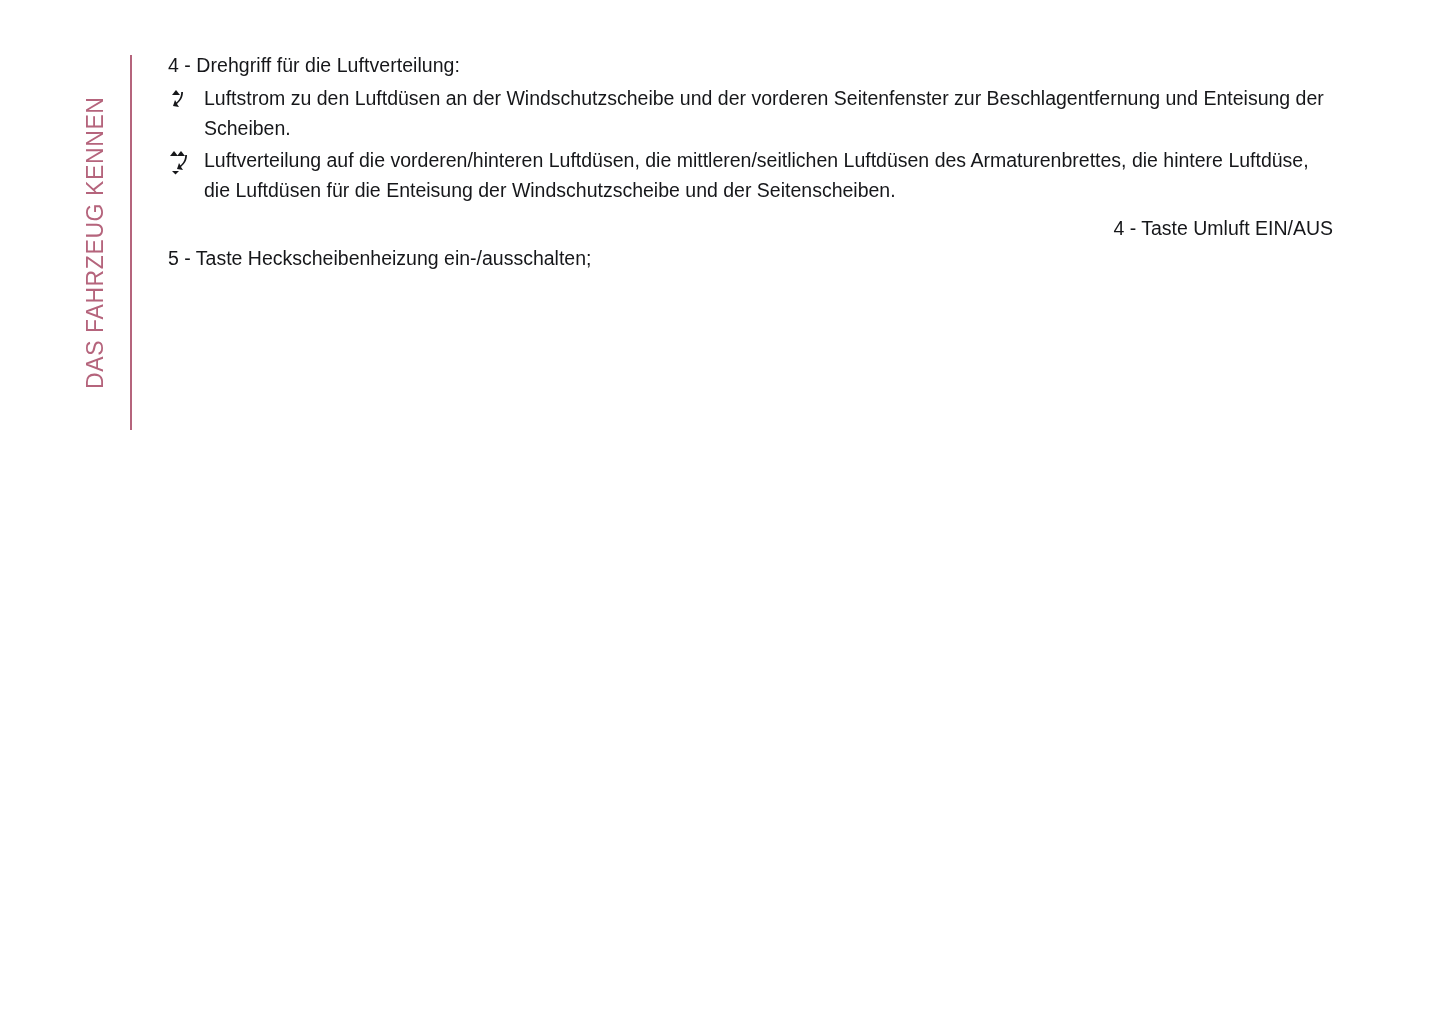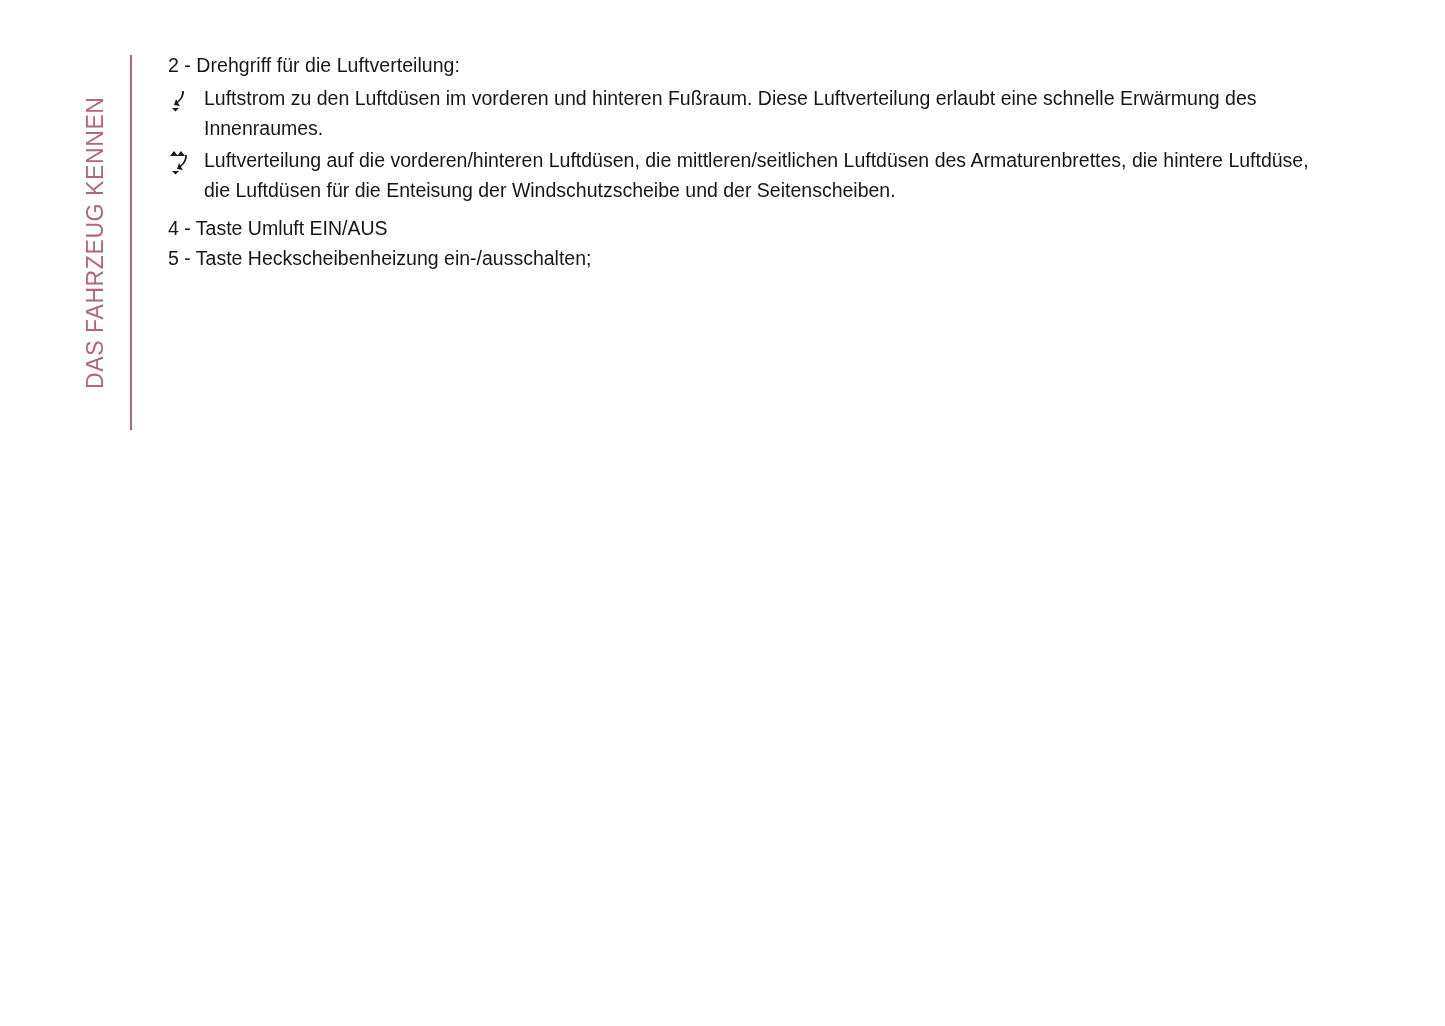--- a/index.html
+++ b/index.html
@@ -83,20 +83,21 @@
     line-height: 30.5px;
     color: #16171a;
   }
   .numbered {
     font-size: 19.5px;
     line-height: 30.5px;
     color: #16171a;
   }
   .numbered.first {
     margin-top: 7px;
+    text-align: right;
   }
 
   
   svg.arrows {
     display: block;
   }
 
   
   .page-number {
     position: absolute;
@@ -111,34 +112,34 @@
 <body>
 
 <div class="page">
 
   <div class="side-tab">
     <div class="side-tab-label">DAS FAHRZEUG KENNEN</div>
   </div>
 
   <div class="content">
 
-    <div class="line lead">2 - Drehgriff für die Luftverteilung:</div>
-
+    <div class="line lead">4 - Drehgriff für die Luftverteilung:</div>
 
     <div class="item">
       <span class="glyph">
         <svg class="arrows" width="26" height="26" viewBox="0 0 26 26">
           <g fill="#16171a">
-            <path d="M14 3 C14 9, 11 12, 8 15 L10 18 L4 17 L6 11 L7.5 13.6 C10 11, 12.2 8.2, 12.2 3 Z"></path>
-            <polygon points="2,20 9,20 5.5,23.5"></polygon>
+            <polygon points="6,2 10,7 2,7"></polygon>
+            <path d="M13 4 C13 10, 10 13, 7 16 L9 19 L3 18 L5 12 L6.5 14.6 C9 12, 11.2 9.2, 11.2 4 Z"></path>
           </g>
         </svg>
       </span>
-      <span class="txt">Luftstrom zu den Luftdüsen im vorderen und hinteren Fußraum. Diese Luftverteilung erlaubt eine schnelle Erwärmung des Innenraumes.</span>
+      <span class="txt">Luftstrom zu den Luftdüsen an der Windschutzscheibe und der vorderen Seitenfenster zur Beschlagentfernung und Enteisung der Scheiben.</span>
     </div>
+
 
     <div class="item">
       <span class="glyph">
         <svg class="arrows" width="28" height="26" viewBox="0 0 28 26">
           <g fill="#16171a">
             <polygon points="4,1 8,6 0,6"></polygon>
             <polygon points="11,1 15,6 7,6"></polygon>
             <path d="M17 5 C17 11, 14 14, 11 17 L13 20 L7 19 L9 13 L10.5 15.6 C13 13, 15.2 10.2, 15.2 5 Z"></path>
             <polygon points="2,21 9,21 5.5,24.5"></polygon>
           </g>

